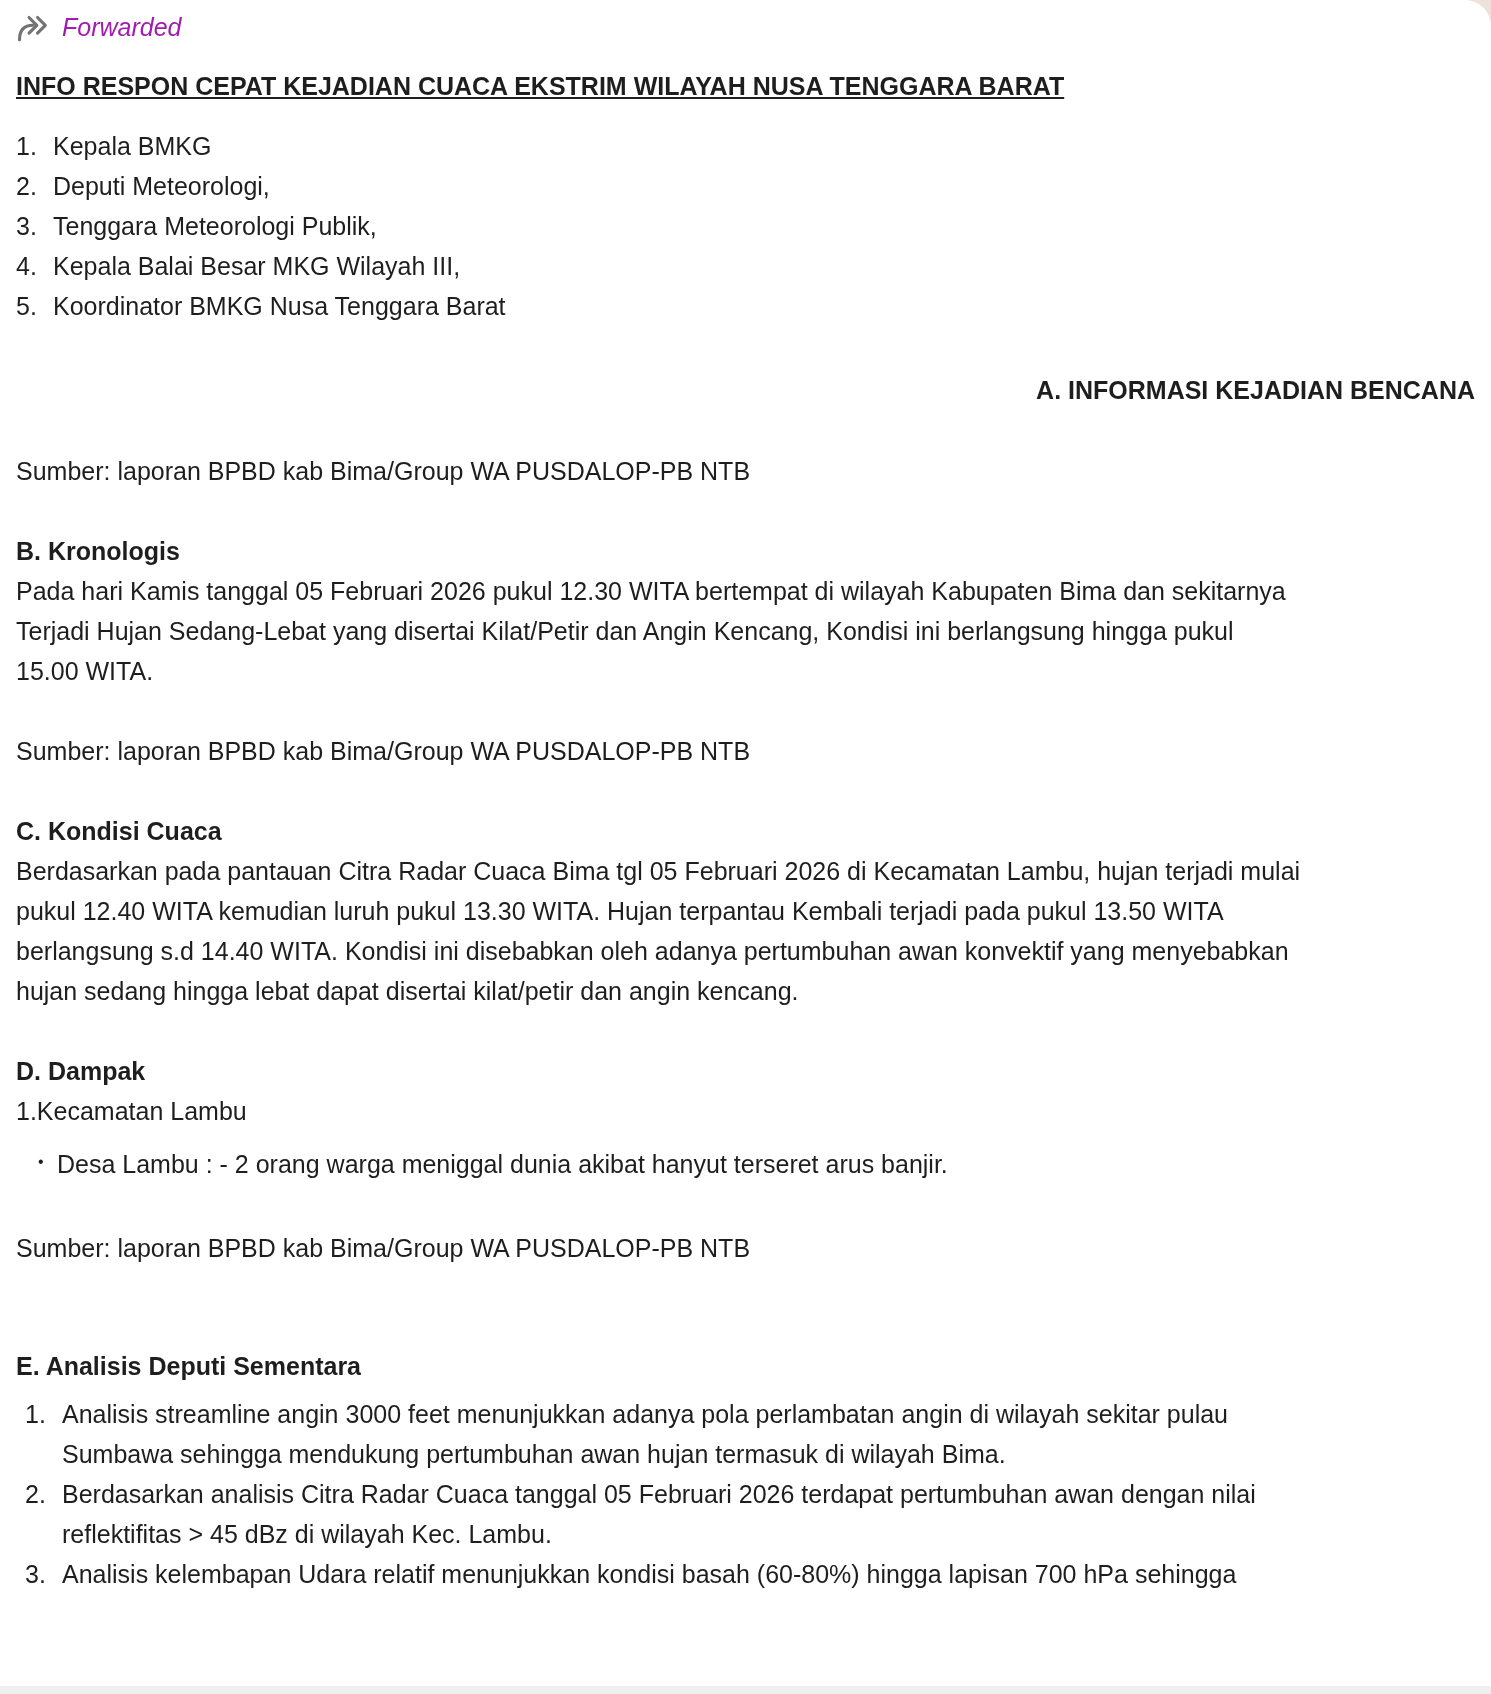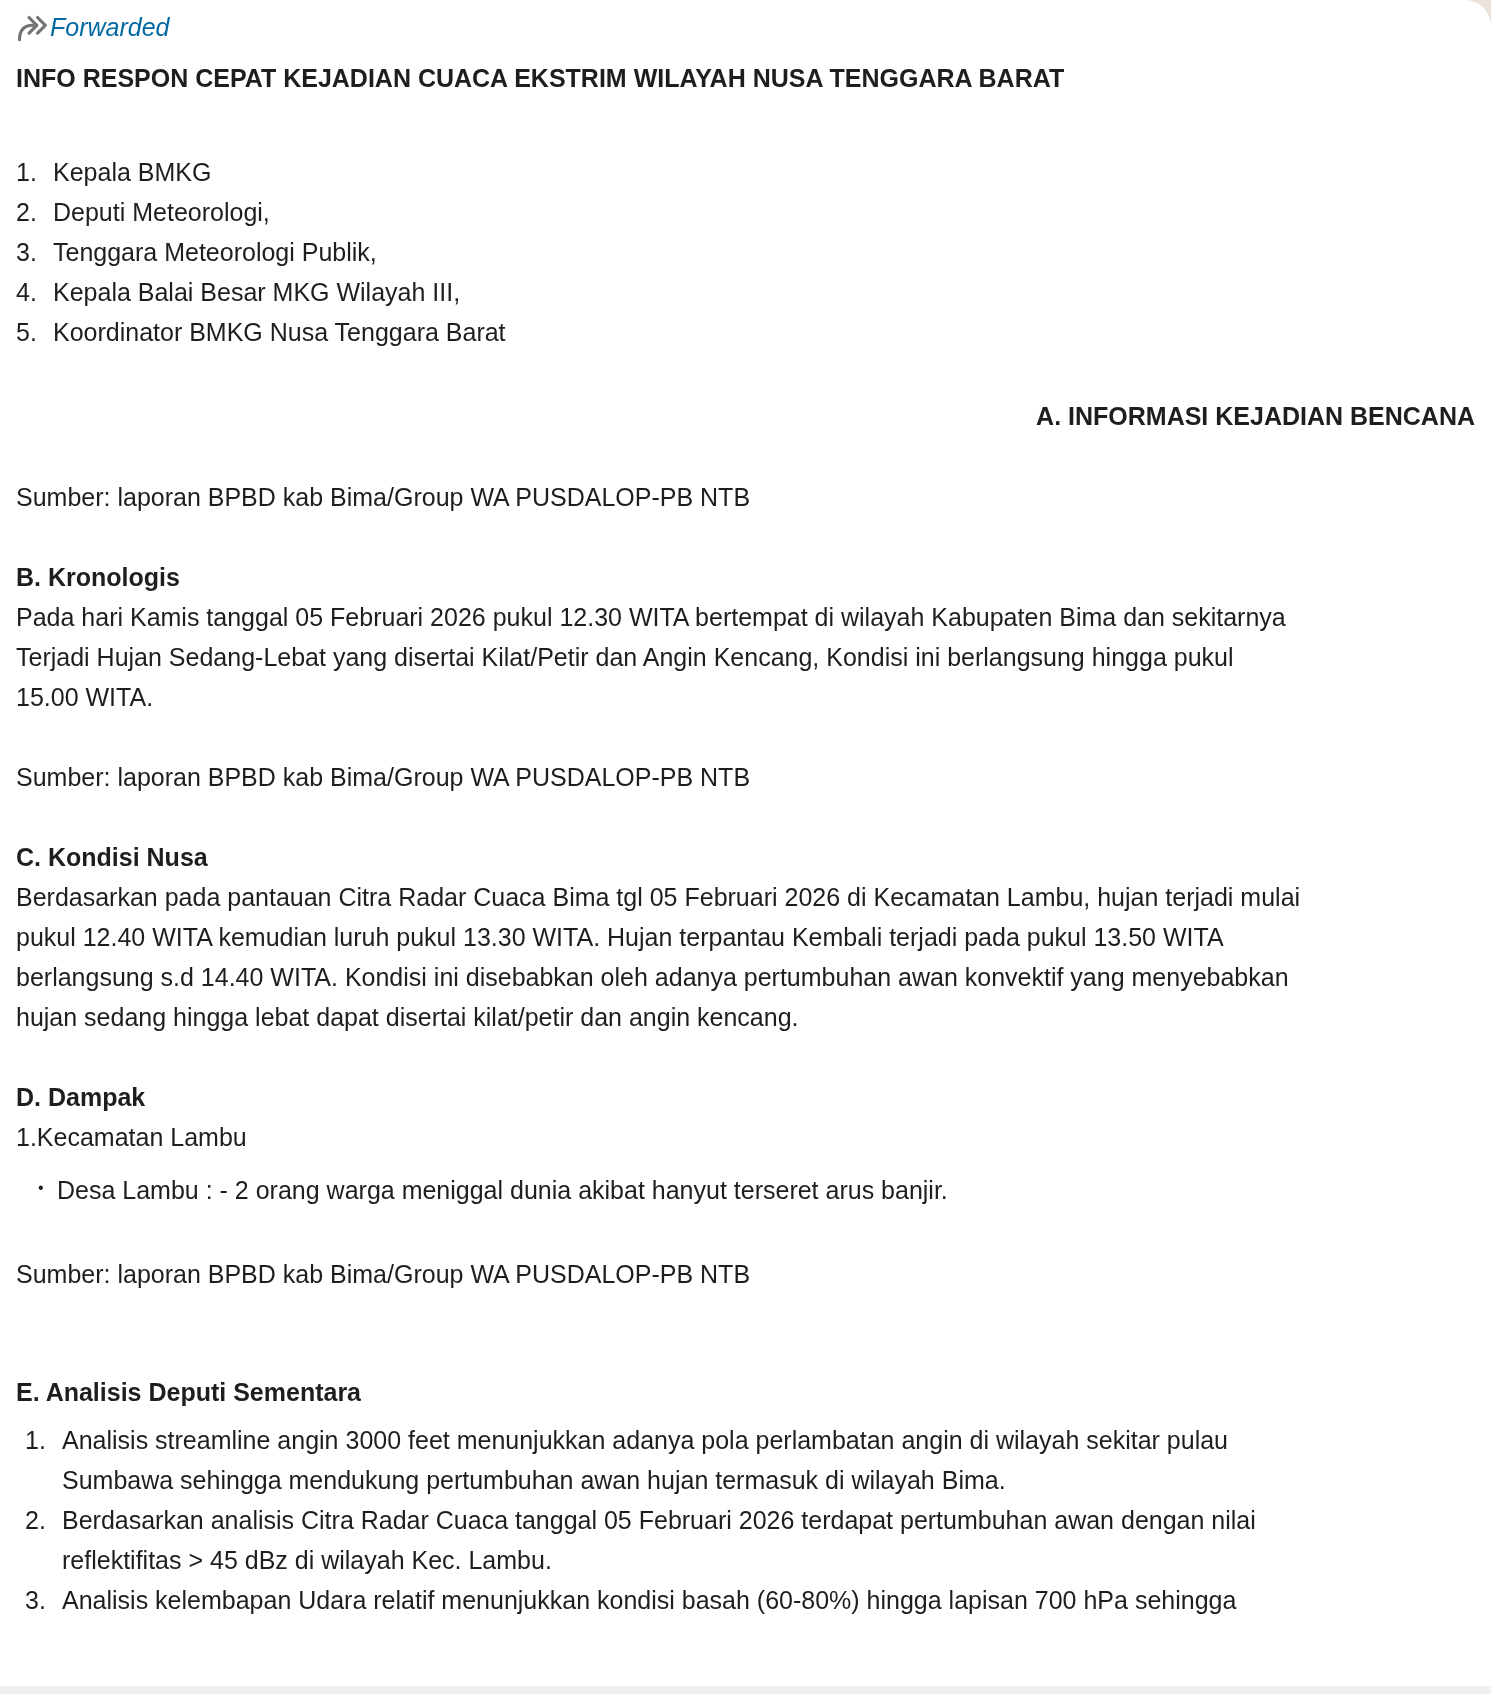--- a/index.html
+++ b/index.html
@@ -11,30 +11,31 @@
     background: #ffffff;
     overflow: hidden;
     font-family: "Liberation Sans", sans-serif;
     color: #1e1e1f;
   }
   .content { padding: 8px 16px 0 16px; }
 
   .fwd-row {
     display: flex;
     align-items: center;
+    gap: 12px;
     height: 38px;
-    margin-bottom: 12px;
-    color: #0369a1;
+    margin-bottom: 20px;
+    color: #a21caf;
   }
   .fwd-label { font-style: italic; font-size: 25px; }
 
   .txt  { font-size: 25px; line-height: 40px; white-space: pre-line; }
   .bold { font-weight: 700; }
 
-  .doc-title { margin-bottom: 54px; }
+  .doc-title { margin-bottom: 20px; text-decoration: underline; }
 
   .recipients { margin: 0; }
   .rec-row { display: flex; }
   .rec-num { width: 37px; flex: none; }
 
   .heading-a { margin-top: 44px; text-align: right; }
   .source-1  { margin-top: 41px; }
   .heading-b { margin-top: 40px; }
   .source-2  { margin-top: 40px; }
   .heading-c { margin-top: 40px; }
@@ -112,21 +113,21 @@
 
     <div class="txt bold heading-a">A. INFORMASI KEJADIAN BENCANA</div>
     <div class="txt source-1">Sumber: laporan BPBD kab Bima/Group WA PUSDALOP-PB NTB</div>
 
     <div class="txt bold heading-b">B. Kronologis</div>
     <div class="txt">Pada hari Kamis tanggal 05 Februari 2026 pukul 12.30 WITA bertempat di wilayah Kabupaten Bima dan sekitarnya
 Terjadi Hujan Sedang-Lebat yang disertai Kilat/Petir dan Angin Kencang, Kondisi ini berlangsung hingga pukul
 15.00 WITA.</div>
     <div class="txt source-2">Sumber: laporan BPBD kab Bima/Group WA PUSDALOP-PB NTB</div>
 
-    <div class="txt bold heading-c">C. Kondisi Nusa</div>
+    <div class="txt bold heading-c">C. Kondisi Cuaca</div>
     <div class="txt">Berdasarkan pada pantauan Citra Radar Cuaca Bima tgl 05 Februari 2026 di Kecamatan Lambu, hujan terjadi mulai
 pukul 12.40 WITA kemudian luruh pukul 13.30 WITA. Hujan terpantau Kembali terjadi pada pukul 13.50 WITA
 berlangsung s.d 14.40 WITA. Kondisi ini disebabkan oleh adanya pertumbuhan awan konvektif yang menyebabkan
 hujan sedang hingga lebat dapat disertai kilat/petir dan angin kencang.</div>
 
     <div class="txt bold heading-d">D. Dampak</div>
     <div class="txt">1.Kecamatan Lambu</div>
     <div class="bullet-row txt">
       <span class="bullet-dot">•</span>
       <span>Desa Lambu : - 2 orang warga meniggal dunia akibat hanyut terseret arus banjir.</span>

